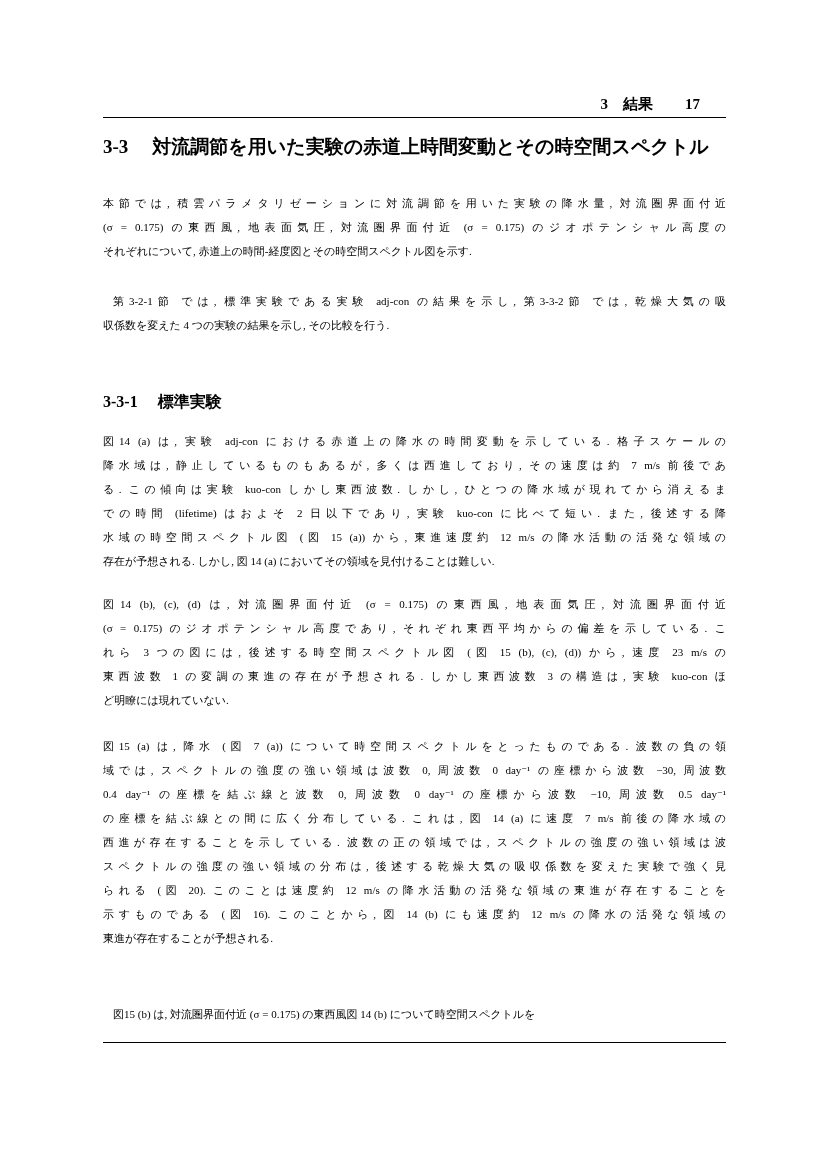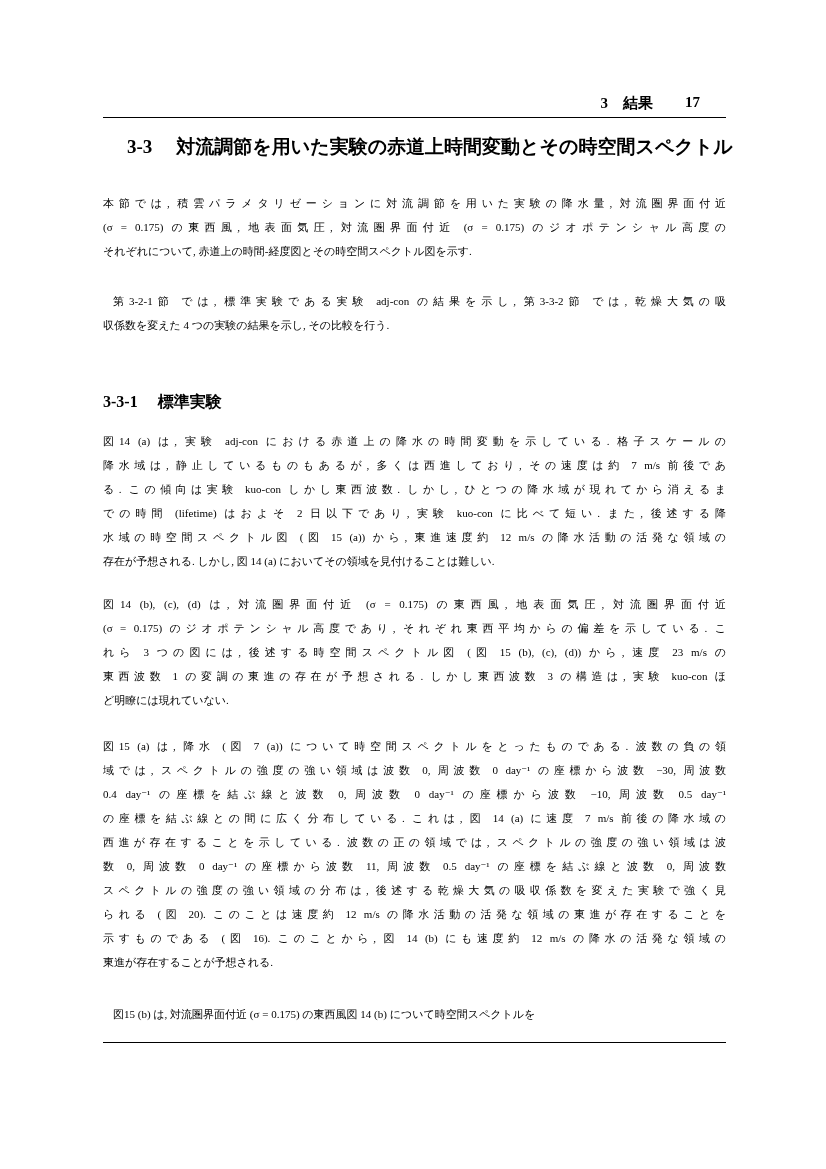--- a/index.html
+++ b/index.html
@@ -17,21 +17,21 @@
     overflow: hidden;
   }
   .abs { position: absolute; left: 103px; width: 623px; }
 
   
   .header {
     top: 94px;
     height: 20px;
     display: flex;
     justify-content: flex-end;
-    align-items: flex-start;
+    align-items: center;
     gap: 32px;
     padding-right: 26px;
     box-sizing: border-box;
     font-size: 15px;
     font-weight: 700;
   }
   .rule {
     height: 0;
     border-top: 1px solid #000;
   }
@@ -40,21 +40,21 @@
 
   
   .sec {
     top: 134px;
     margin: 0;
     font-size: 19px;
     font-weight: 700;
     font-family: "Liberation Sans", "DejaVu Sans", sans-serif;
     white-space: nowrap;
   }
-  .sec .num { margin-right: 24px; font-family: "Liberation Serif", "DejaVu Serif", serif; margin-left: 24px; }
+  .sec .num { margin-right: 24px; font-family: "Liberation Serif", "DejaVu Serif", serif; }
   .subsec {
     top: 392px;
     margin: 0;
     font-size: 16px;
     font-weight: 700;
     font-family: "Liberation Sans", "DejaVu Sans", sans-serif;
     white-space: nowrap;
   }
   .subsec .num { margin-right: 20px; font-family: "Liberation Serif", "DejaVu Serif", serif; }
 
@@ -126,21 +126,20 @@
       <div class="line">東西波数 1 の変調の東進の存在が予想される. しかし東西波数 3 の構造は, 実験 kuo-con ほ</div>
       <div class="line">ど明瞭には現れていない.</div>
     </div>
 
   <div class="abs para p5">
       <div class="line">図15 (a) は, 降水 (図 7 (a)) について時空間スペクトルをとったものである. 波数の負の領</div>
       <div class="line">域では, スペクトルの強度の強い領域は波数 0, 周波数 0 day⁻¹ の座標から波数 −30, 周波数</div>
       <div class="line">0.4 day⁻¹ の座標を結ぶ線と波数 0, 周波数 0 day⁻¹ の座標から波数 −10, 周波数 0.5 day⁻¹</div>
       <div class="line">の座標を結ぶ線との間に広く分布している. これは, 図 14 (a) に速度 7 m/s 前後の降水域の</div>
       <div class="line">西進が存在することを示している. 波数の正の領域では, スペクトルの強度の強い領域は波</div>
-      <div class="line">数 0, 周波数 0 day⁻¹ の座標から波数 11, 周波数 0.5 day⁻¹ の座標を結ぶ線と波数 0, 周波数</div>
       <div class="line">スペクトルの強度の強い領域の分布は, 後述する乾燥大気の吸収係数を変えた実験で強く見</div>
       <div class="line">られる (図 20). このことは速度約 12 m/s の降水活動の活発な領域の東進が存在することを</div>
       <div class="line">示すものである (図 16). このことから, 図 14 (b) にも速度約 12 m/s の降水の活発な領域の</div>
       <div class="line">東進が存在することが予想される.</div>
     </div>
 
   <div class="abs para p6 indent">
       <div class="line">図15 (b) は, 対流圏界面付近 (σ = 0.175) の東西風図 14 (b) について時空間スペクトルを</div>
     </div>
 

